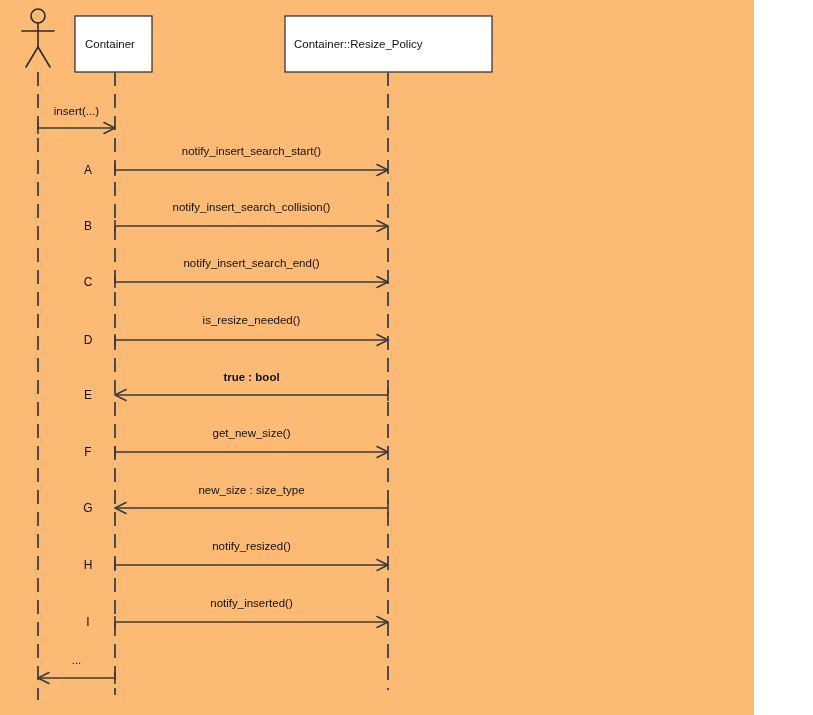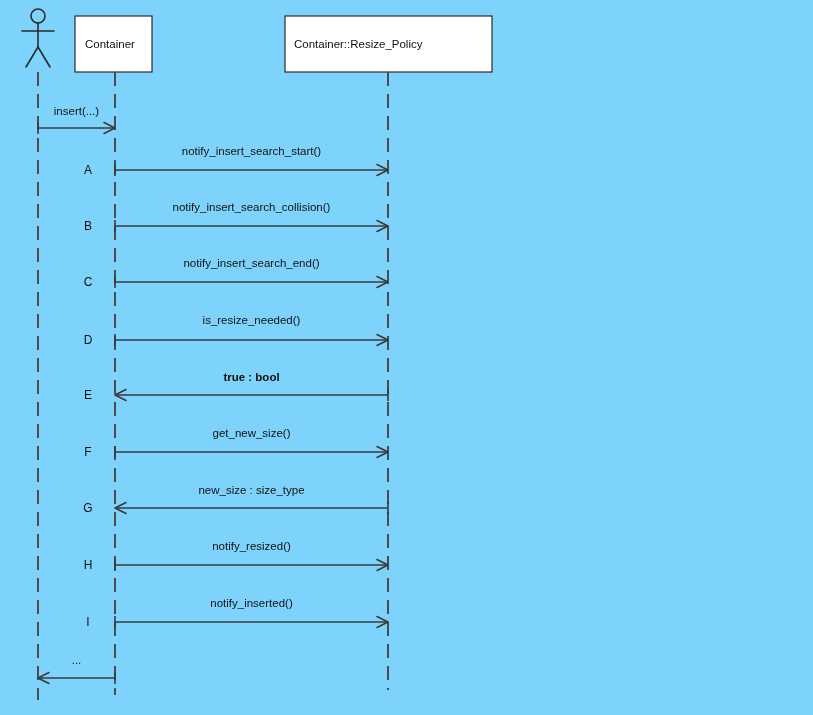--- a/index.html
+++ b/index.html
@@ -7,24 +7,24 @@
     margin: 0;
     padding: 0;
     background: #ffffff;
   }
   body {
     font-family: "Liberation Sans", sans-serif;
     color: #000000;
   }
   #diagram-root {
     position: relative;
-    width: 813px;
+    width: 754px;
     height: 715px;
     overflow: hidden;
-    background: #7dd3fc;
+    background: #fdba74;
   }
   svg#seq-svg {
     position: absolute;
     top: 0;
     left: 0;
     width: 813px;
     height: 715px;
     display: block;
   }
   .lifeline-box {

